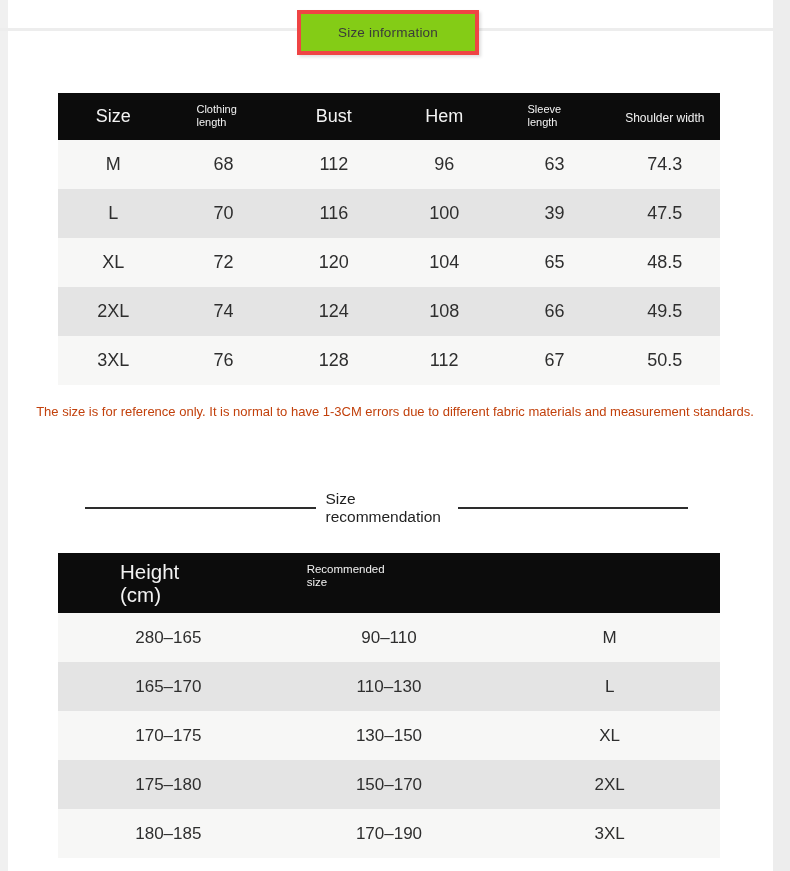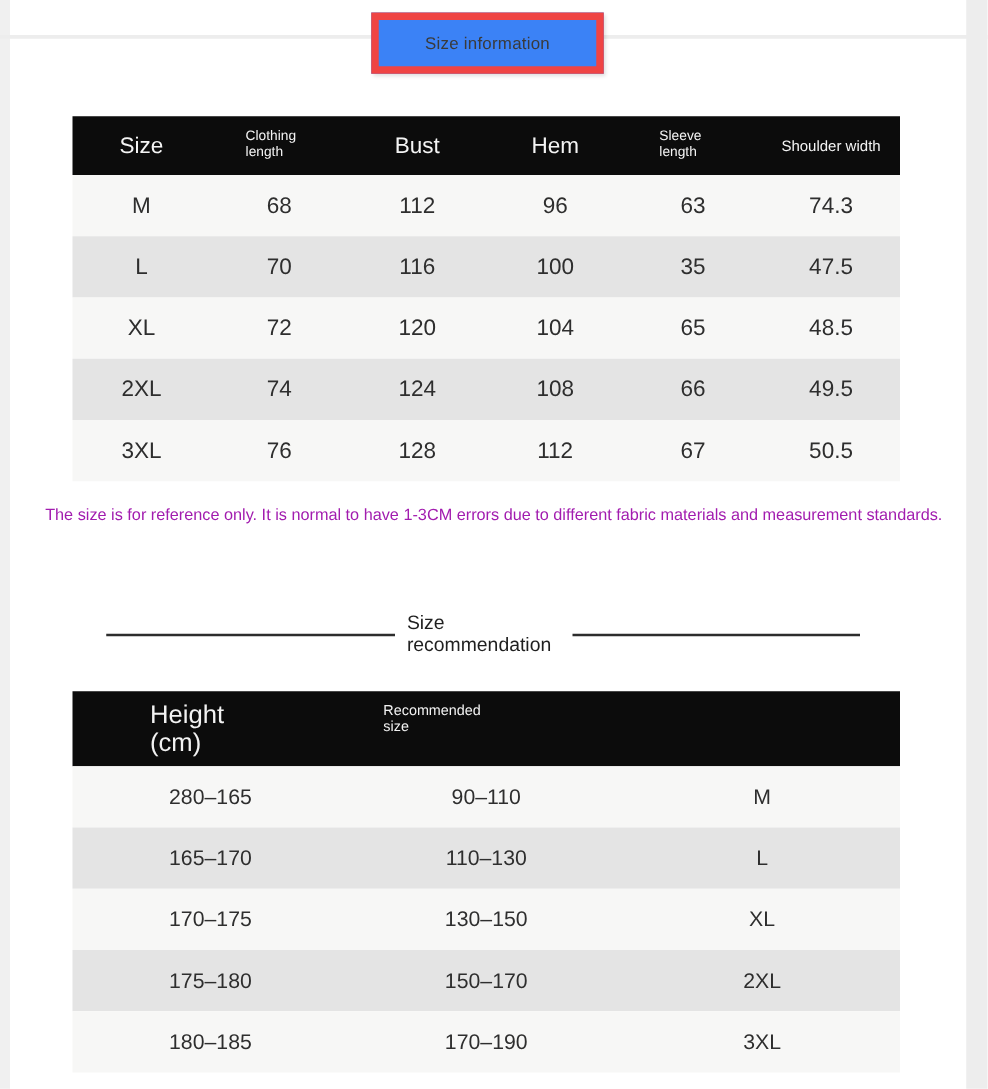--- a/index.html
+++ b/index.html
@@ -9,21 +9,21 @@
     font-family:"Liberation Sans", sans-serif;
   }
   .edge-strip { position:absolute; top:0; bottom:0; background:#f0f0f0; }
   .edge-strip.left  { left:0; width:8px; }
   .edge-strip.right { right:0; width:17px; background:#ededed; }
 
   .title-rule { position:absolute; left:0; right:0; top:28px; height:3px; background:#ededed; }
 
   .title-box {
     position:absolute; left:297px; top:10px; width:174px; height:37px;
-    background:#3b82f6; border:6px solid #ef4444;
+    background:#84cc16; border:4px solid #ef4444;
     box-shadow:2px 2px 3px rgba(0,0,0,0.13);
     display:flex; align-items:center; justify-content:center;
     font-size:13.5px; color:#3a3a3a; letter-spacing:0.2px;
   }
 
   .table { position:absolute; left:58px; width:662px; }
   #table1 { top:93px; }
   #table2 { top:553px; }
 
   .t-header { background:#0c0c0c; color:#f4f4f4; display:grid; }
@@ -36,21 +36,21 @@
   .h-small { font-size:11px; line-height:12.5px; text-align:left; display:inline-block; max-width:54px; }
 
   .row { display:grid; height:49px; align-items:center; justify-items:center; color:#2e2e2e; }
   #table1 .row { grid-template-columns:repeat(6,1fr); font-size:18px; }
   #table2 .row { grid-template-columns:repeat(3,1fr); font-size:17px; }
   .row.light { background:#f7f7f6; }
   .row.dark  { background:#e4e4e4; }
 
   .note {
     position:absolute; left:0; right:0; top:404px;
-    text-align:center; font-size:13px; color:#a21caf;
+    text-align:center; font-size:13px; color:#c2410c;
   }
 
   .section-head {
     position:absolute; left:85px; top:490px; width:603px;
     display:flex; align-items:center;
   }
   .section-head .rule-line { flex:1; height:2px; background:#2d2d2d; }
   .section-head .txt {
     width:132px; padding-left:10px;
     font-size:15.5px; line-height:18px; color:#1f1f1f;
@@ -96,21 +96,21 @@
       <div>112</div>
       <div>96</div>
       <div>63</div>
       <div>74.3</div>
     </div>
     <div class="row dark">
       <div>L</div>
       <div>70</div>
       <div>116</div>
       <div>100</div>
-      <div>35</div>
+      <div>39</div>
       <div>47.5</div>
     </div>
     <div class="row light">
       <div>XL</div>
       <div>72</div>
       <div>120</div>
       <div>104</div>
       <div>65</div>
       <div>48.5</div>
     </div>

